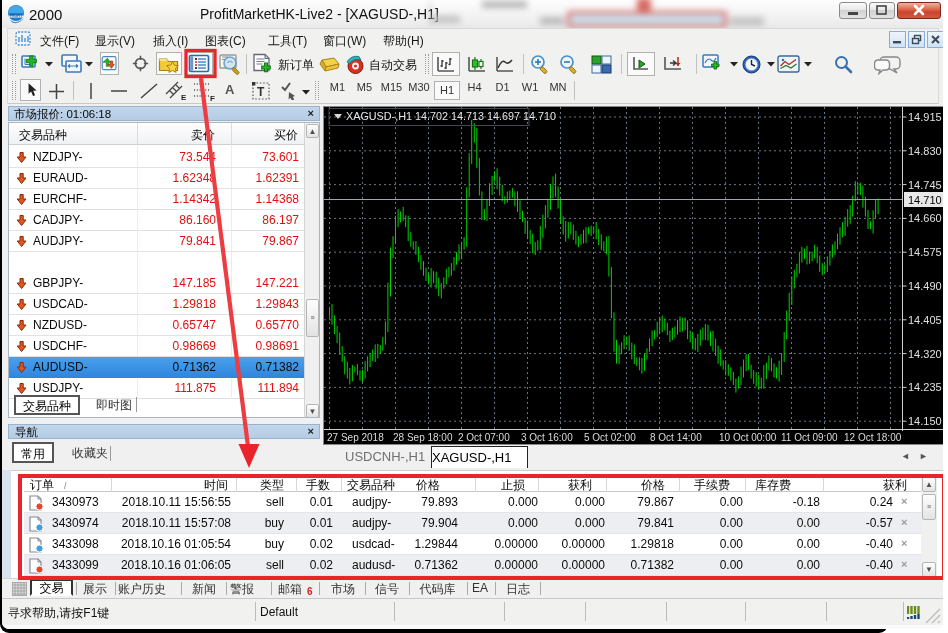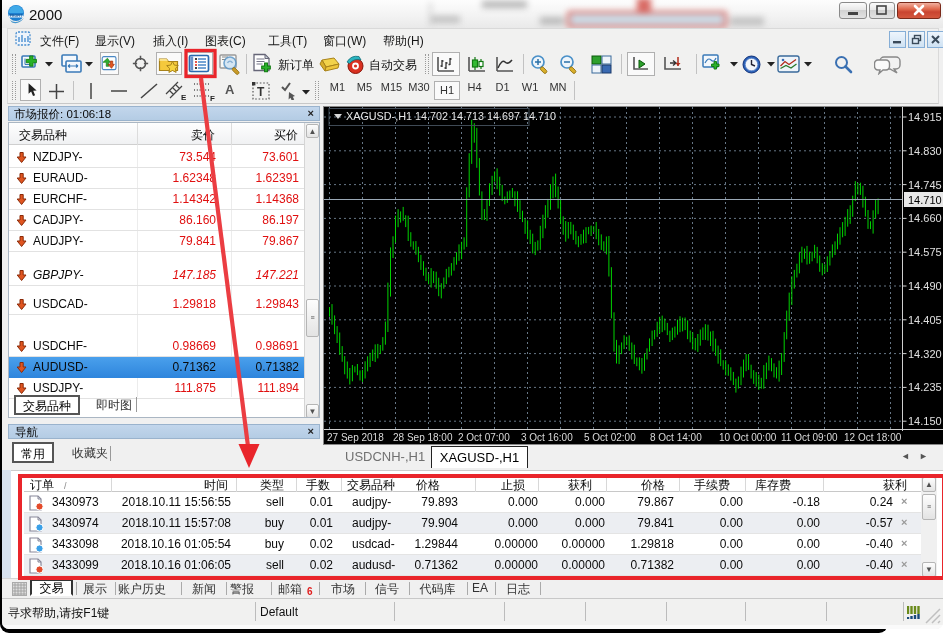--- a/index.html
+++ b/index.html
@@ -43,20 +43,21 @@
 
 <div id="title">
   <svg class="abs" style="left:5px;top:4px" width="20" height="21" viewBox="0 0 20 21">
     <circle cx="9" cy="9" r="8" fill="#1d7fd0"></circle>
     <path d="M1.5 9 A7.5 7.5 0 0 1 16.5 9 Z" fill="#3fa9e8"></path>
     <path d="M2 11.5 h14 v2 h-14z" fill="#fff" opacity=".9"></path>
     <text x="9" y="13.4" font-size="3.4" fill="#1a5a9a" text-anchor="middle" font-weight="bold">PROFIT</text>
     <path d="M3 16 Q9 21 17 14 Q12 21 5 18.5 Z" fill="#4596cc"></path>
   </svg>
   <div class="t2000">2000</div>
+  <div class="ttext">ProfitMarketHK-Live2 - [XAGUSD-,H1]</div>
 
   <div class="abs" style="left:420px;top:0;width:350px;height:30px;filter:blur(3px);">
      <div class="abs" style="left:8px;top:2px;width:1px;height:24px;background:#999"></div>
      <div class="abs" style="left:60px;top:1px;width:45px;height:7px;background:#b5b5b5"></div>
      <div class="abs" style="left:10px;top:16px;width:28px;height:7px;background:#c0c0c0"></div>
      <div class="abs" style="left:118px;top:17px;width:24px;height:8px;background:#bbb"></div>
      <div class="abs" style="left:145px;top:11px;width:160px;height:17px;background:#ccdde8;border:3px solid #d86a64;border-radius:3px;"></div>
      <div class="abs" style="left:215px;top:-2px;width:14px;height:13px;background:#d86a64"></div>
      <div class="abs" style="left:308px;top:17px;width:34px;height:9px;background:#c4c4c4"></div>
   </div>
@@ -370,35 +371,43 @@
             <span class="abs" style="top:3px;right:6px;color:#e01010">86.197</span>
           </div>
 <div class="mwrow" style="top:108px;">
             <svg class="abs" style="left:6px;top:4px" width="13" height="13" viewBox="0 0 13 13">
               <path d="M5 1.5 h3.2 v4.5 h2.8 L6.6 11.5 2.2 6 H5 Z" fill="#e05520" stroke="#8a2a08" stroke-width="1"></path>
             </svg>
             <span class="abs" style="left:24px;top:3px">AUDJPY-</span>
             <span class="abs" style="top:3px;right:89px;color:#e01010">79.841</span>
             <span class="abs" style="top:3px;right:6px;color:#e01010">79.867</span>
           </div>
-<div class="mwrow" style="top:142px;font-style:italic;">
+<div class="mwrow" style="top:150px;">
             <svg class="abs" style="left:6px;top:4px" width="13" height="13" viewBox="0 0 13 13">
               <path d="M5 1.5 h3.2 v4.5 h2.8 L6.6 11.5 2.2 6 H5 Z" fill="#e05520" stroke="#8a2a08" stroke-width="1"></path>
             </svg>
             <span class="abs" style="left:24px;top:3px">GBPJPY-</span>
             <span class="abs" style="top:3px;right:89px;color:#e01010">147.185</span>
             <span class="abs" style="top:3px;right:6px;color:#e01010">147.221</span>
           </div>
 <div class="mwrow" style="top:171px;">
             <svg class="abs" style="left:6px;top:4px" width="13" height="13" viewBox="0 0 13 13">
               <path d="M5 1.5 h3.2 v4.5 h2.8 L6.6 11.5 2.2 6 H5 Z" fill="#e05520" stroke="#8a2a08" stroke-width="1"></path>
             </svg>
             <span class="abs" style="left:24px;top:3px">USDCAD-</span>
             <span class="abs" style="top:3px;right:89px;color:#e01010">1.29818</span>
             <span class="abs" style="top:3px;right:6px;color:#e01010">1.29843</span>
+          </div>
+<div class="mwrow" style="top:192px;">
+            <svg class="abs" style="left:6px;top:4px" width="13" height="13" viewBox="0 0 13 13">
+              <path d="M5 1.5 h3.2 v4.5 h2.8 L6.6 11.5 2.2 6 H5 Z" fill="#e05520" stroke="#8a2a08" stroke-width="1"></path>
+            </svg>
+            <span class="abs" style="left:24px;top:3px">NZDUSD-</span>
+            <span class="abs" style="top:3px;right:89px;color:#e01010">0.65747</span>
+            <span class="abs" style="top:3px;right:6px;color:#e01010">0.65770</span>
           </div>
 <div class="mwrow" style="top:213px;">
             <svg class="abs" style="left:6px;top:4px" width="13" height="13" viewBox="0 0 13 13">
               <path d="M5 1.5 h3.2 v4.5 h2.8 L6.6 11.5 2.2 6 H5 Z" fill="#e05520" stroke="#8a2a08" stroke-width="1"></path>
             </svg>
             <span class="abs" style="left:24px;top:3px">USDCHF-</span>
             <span class="abs" style="top:3px;right:89px;color:#e01010">0.98669</span>
             <span class="abs" style="top:3px;right:6px;color:#e01010">0.98691</span>
           </div>
 <div class="mwrow" style="top:234px;background:linear-gradient(#4aa0ec,#2f86dd);border-bottom:1px solid #2f86dd;">
@@ -509,21 +518,21 @@
           <text x="457" y="334" font-size="10" fill="#dadada" font-family="Liberation Sans">11 Oct 09:00</text>
           <text x="520" y="334" font-size="10" fill="#dadada" font-family="Liberation Sans">12 Oct 18:00</text>
   <rect x="5" y="1.5" width="200" height="17" fill="none" stroke="#3f4a55"></rect>
   <path d="M10 7 l8 0 -4 5z" fill="#d8d8d8"></path>
   <text x="22" y="13" font-size="10.8" fill="#e4e4e4" font-family="Liberation Sans">XAGUSD-,H1  14.702 14.713 14.697 14.710</text>
 </svg>
 </div>
 
 <div class="abs" style="left:321px;top:445px;width:622px;height:23px;background:#f0f0f0;font-size:13px;">
   <div class="abs" style="left:22px;top:4px;color:#707070">USDCNH-,H1</div>
-  <div class="abs" style="left:108px;top:1px;width:97px;height:22px;background:#fff;border:1.5px solid #222;border-bottom:none;text-align:center;line-height:21px;color:#000">XAGUSD-,H1</div>
+  <div class="abs" style="left:108px;top:1px;width:97px;height:22px;background:#fff;border:1.5px solid #222;border-bottom:none;text-align:left;line-height:21px;color:#000">XAGUSD-,H1</div>
   <div class="abs" style="left:578px;top:6px;font-size:9px;color:#555">◄</div>
   <div class="abs" style="left:596px;top:6px;font-size:9px;color:#555">►</div>
 </div>
 
 <div class="abs" style="left:0;top:470px;width:942px;height:108px;background:#fff">
   <div class="abs" style="left:0;top:0;width:9px;height:128px;background:#d7e2ef"></div>
   <div class="abs" style="left:9px;top:0;width:933px;height:108px;background:#fff;border-top:1px solid #ccc">
     <div class="abs" style="left:13px;top:4px;width:897px;height:17px;background:#fff;border-bottom:1px solid #c8c8c8">
             <span class="th abs" style="left:6px;top:2px">订单</span>
             <span class="th abs" style="right:693px;top:2px">时间</span>

